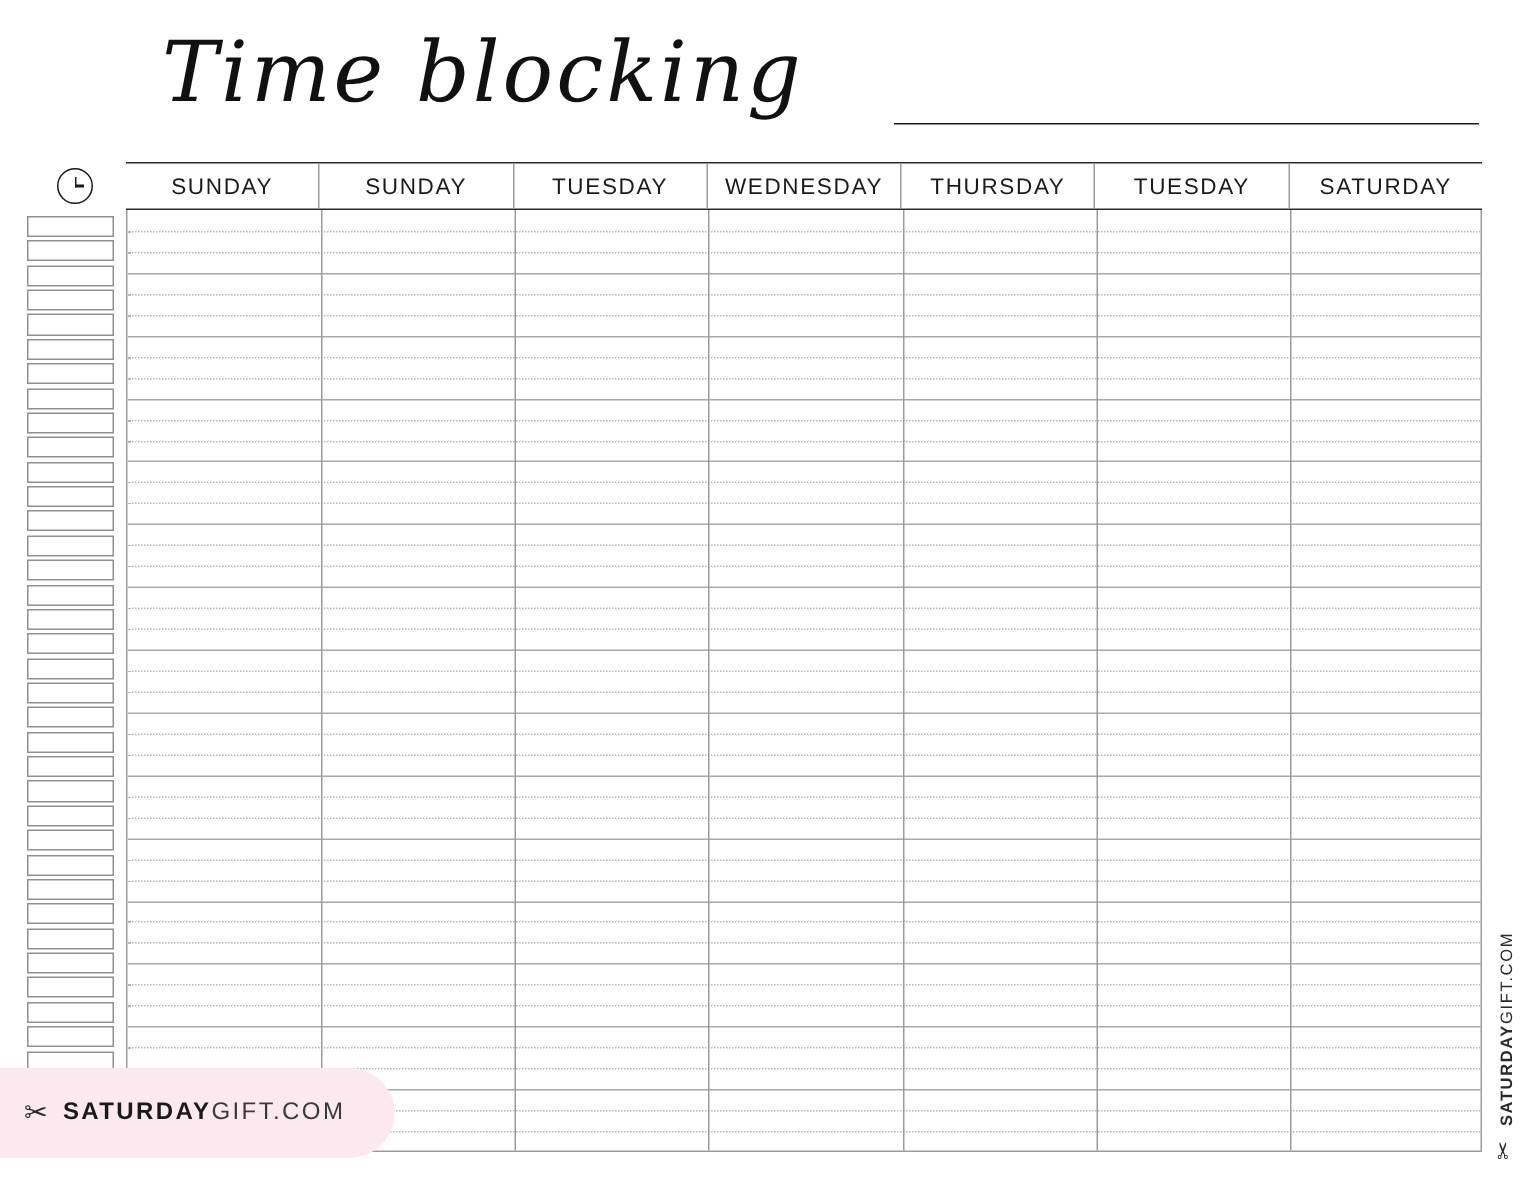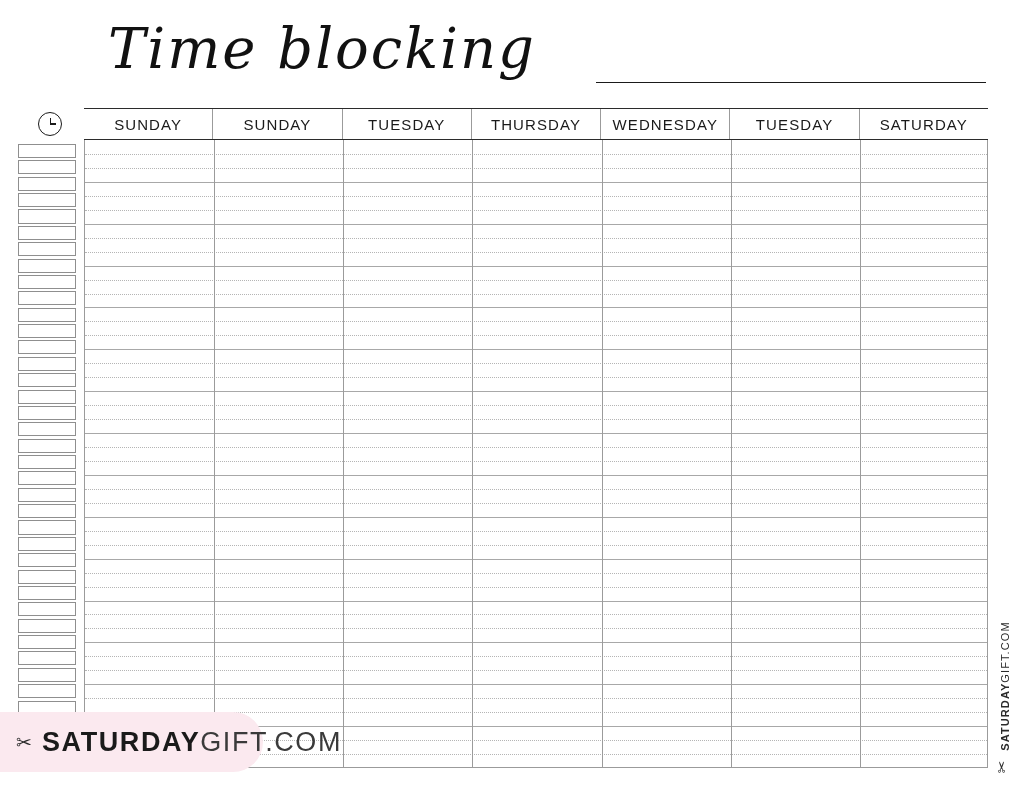--- a/index.html
+++ b/index.html
@@ -178,21 +178,21 @@
     padding-left: 16px;
     box-sizing: border-box;
   }
   .scissors-icon {
     font-size: 19px;
     color: #2a2a2a;
     margin-right: 10px;
     line-height: 1;
   }
   #brand-name {
-    font-size: 27px;
+    font-size: 16px;
     letter-spacing: 1.6px;
     color: #1a1a1a;
     white-space: nowrap;
   }
   #brand-name .bold { font-weight: bold; }
   #brand-name .light { font-weight: normal; color: #3a3a3a; }
 
   
   #side-brand {
     position: absolute;
@@ -234,22 +234,22 @@
 <div id="planner">
 
   <div id="clock-header">
     <div class="clock-glyph"></div>
   </div>
 
   <div id="day-headers">
       <div class="day-header">SUNDAY</div>
       <div class="day-header">SUNDAY</div>
       <div class="day-header">TUESDAY</div>
+      <div class="day-header">WEDNESDAY</div>
       <div class="day-header">THURSDAY</div>
-      <div class="day-header">WEDNESDAY</div>
       <div class="day-header">TUESDAY</div>
       <div class="day-header">SATURDAY</div>
     </div>
 
   <div id="time-column">
       <div class="time-box" style="top: 0px; height: 14.0684px;"></div>
       <div class="time-box" style="top: 16.3684px; height: 14.0684px;"></div>
       <div class="time-box" style="top: 32.7368px; height: 14.0684px;"></div>
       <div class="time-box" style="top: 49.1053px; height: 14.0684px;"></div>
       <div class="time-box" style="top: 65.4737px; height: 14.0684px;"></div>

